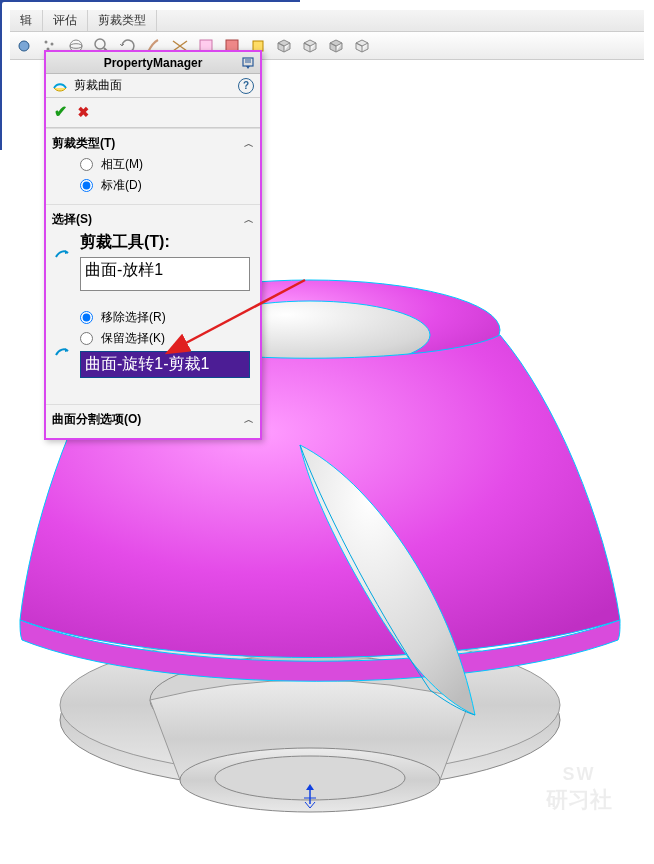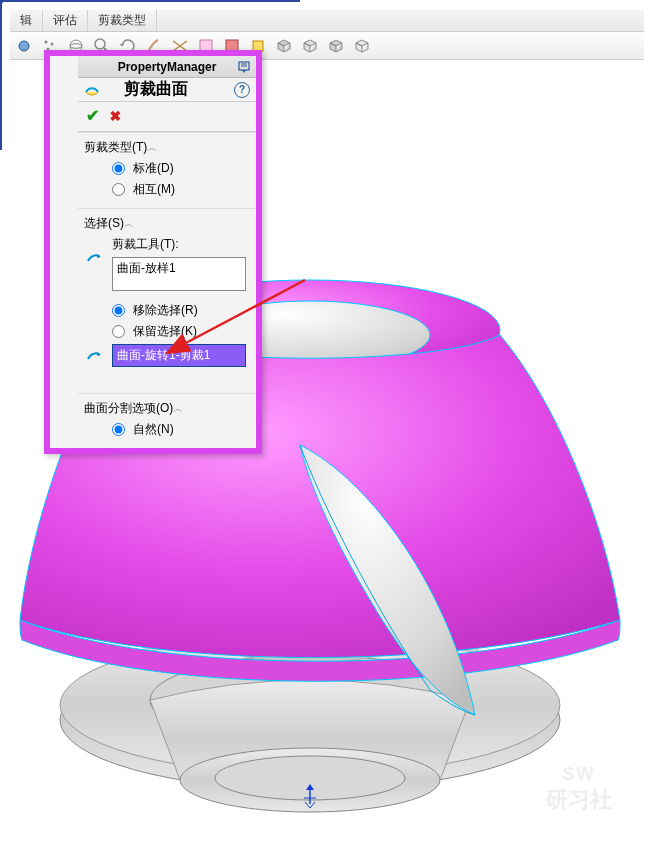--- a/index.html
+++ b/index.html
@@ -59,24 +59,23 @@
     background: #ffffff;
   }
   .model-svg { position:absolute; inset:0; }
 
   .panel {
     position: absolute;
     top: 40px;
     left: 34px;
     width: 218px;
     background: #f3f3f3;
-    border: 6px solid #d946ef;
+    border: 2px solid #d946ef;
     box-shadow: 2px 2px 6px rgba(0,0,0,0.25);
     z-index: 20;
-    padding-left: 28px;
   }
   .panel-title {
     background: linear-gradient(#e8e8e8,#d8d8d8);
     height: 22px;
     display: flex;
     align-items: center;
     justify-content: center;
     font-weight: bold;
     font-size: 12px;
     border-bottom: 1px solid #bbb;
@@ -94,21 +93,21 @@
     align-items: center;
     height: 24px;
     padding: 0 6px;
     border-bottom: 1px solid #ccc;
     background: #f3f3f3;
   }
   .panel-header .feat-icon {
     width: 16px; height:16px; margin-right:6px;
     display:flex;align-items:center;justify-content:center;
   }
-  .panel-header .title-text { font-weight: bold; font-size: 16px; flex:1;margin-left:18px;}
+  .panel-header .title-text { font-weight: normal; font-size: 12px; flex:1;}
   .panel-header .help-icon {
     width: 16px; height: 16px;
     border: 1px solid #2a6496;
     border-radius: 50%;
     color:#2a6496;
     font-size:10px; font-weight: bold;
     display:flex;align-items:center;justify-content:center;
   }
   .confirm-row {
     display:flex;
@@ -118,45 +117,45 @@
     border-bottom: 1px solid #ccc;
   }
   .confirm-row .check { color: #1a9c1a; font-size: 16px; font-weight:bold;}
   .confirm-row .cross { color: #d02020; font-size: 14px; font-weight:bold;}
 
   .section {
     border-top: 1px solid #ddd;
     padding: 4px 6px 8px;
   }
   .section-head {
-    display:flex;align-items:center;
-    font-weight:normal;
+    display:flex;align-items:center;justify-content:space-between;
+    font-weight:bold;
     font-size:12px;
     padding: 2px 0;
   }
   .chev { color:#666; font-size:10px;}
   .radio-row, .check-row {
     display:flex;align-items:center;
     gap: 4px;
     padding: 2px 0 2px 28px;
     font-size:12px;
   }
   .radio-row input, .check-row input { margin-right:4px; }
-  .sel-label { font-size:12px; padding: 2px 0 2px 28px; }
+  .sel-label { font-size:16px; padding: 2px 0 2px 28px; font-weight: bold; }
   .sel-box {
-    margin: 2px 4px 9px 28px;
+    margin: 2px 4px 16px 28px;
     background: #fff;
     border: 1px solid #888;
     min-height: 34px;
     padding: 2px 4px;
-    font-size: 12px;
+    font-size: 16px;
     position: relative;
   }
   .sel-box.highlight {
-    background: #8b5cf6;
+    background: #4c1d95;
     border: 1px solid #0b4a8c;
     color: #fff;
     min-height: 18px;
     margin-bottom: 18px;
   }
   .side-arrow {
     position:absolute;
     left:6px;
     width:20px;height:20px;
     display:flex;align-items:center;justify-content:center;
@@ -373,26 +372,26 @@
       <span class="check">✔</span>
       <span class="cross">✖</span>
     </div>
 
     <div class="section">
       <div class="section-head">
         <span>剪裁类型(T)</span>
         <span class="chev">︿</span>
       </div>
       <label class="radio-row">
+        <input type="radio" name="trimtype" style="">
+        <span>相互(M)</span>
+      </label>
+      <label class="radio-row">
         <input type="radio" name="trimtype" checked="" style="">
         <span>标准(D)</span>
-      </label>
-      <label class="radio-row">
-        <input type="radio" name="trimtype" style="">
-        <span>相互(M)</span>
       </label>
     </div>
 
     <div class="section" style="position:relative;">
       <div class="section-head">
         <span>选择(S)</span>
         <span class="chev">︿</span>
       </div>
       <div class="sel-label">剪裁工具(T):</div>
       <span class="side-arrow" style="top:38px;">
@@ -421,24 +420,20 @@
       <div class="sel-box highlight">
         <span>曲面-旋转1-剪裁1</span>
       </div>
     </div>
 
     <div class="section">
       <div class="section-head">
         <span>曲面分割选项(O)</span>
         <span class="chev">︿</span>
       </div>
-      <label class="radio-row">
-        <input type="radio" name="splitopt" checked="" style="">
-        <span>自然(N)</span>
-      </label>
     </div>
   </div>
 
   <svg class="arrow-annot" style="left:145px;top:265px;width:160px;height:90px" viewBox="0 0 160 90">
     <defs>
       <marker id="redArrow" markerWidth="10" markerHeight="8" refX="9" refY="4" orient="auto">
         <path d="M0 0 L10 4 L0 8 Z" fill="#e02020"></path>
       </marker>
     </defs>
     <line x1="150" y1="5" x2="12" y2="78" stroke="#e02020" stroke-width="2.5" marker-end="url(#redArrow)"></line>

